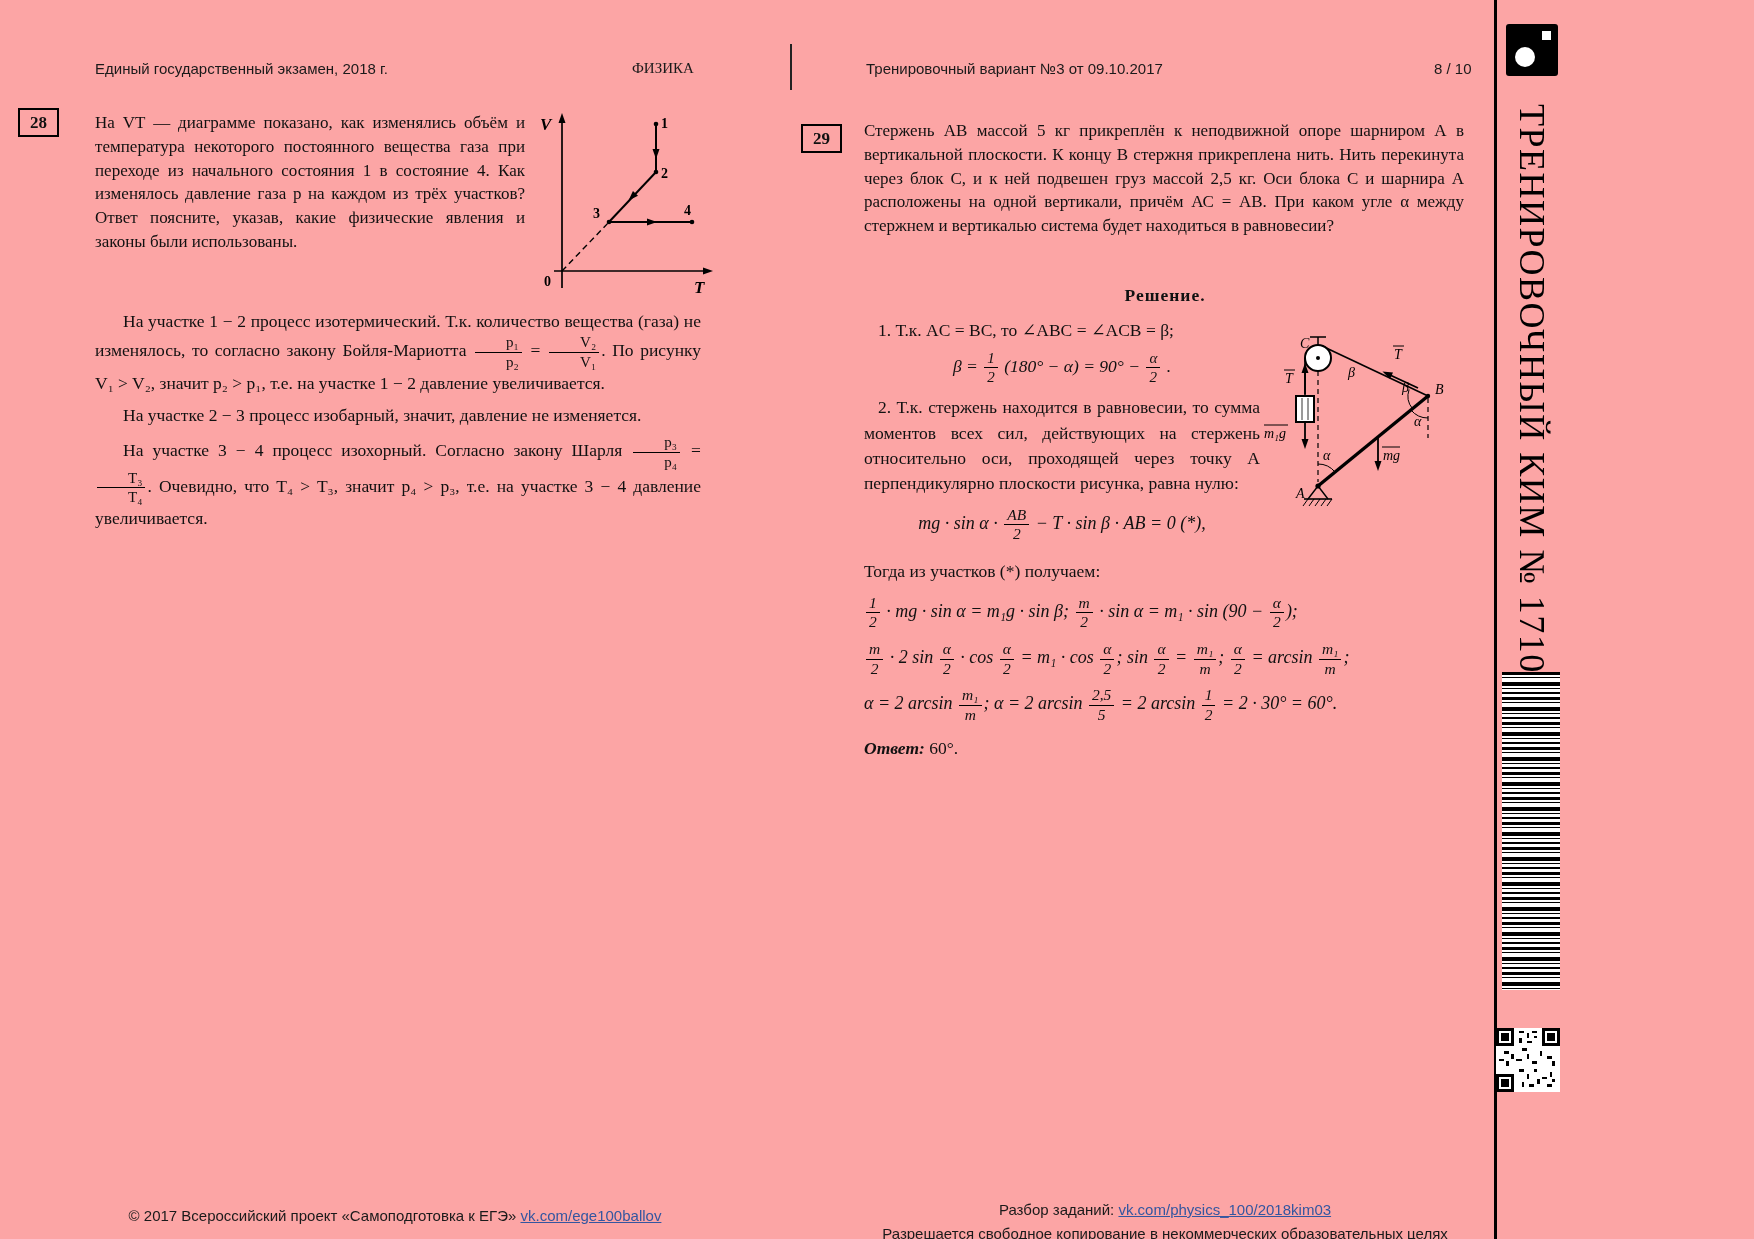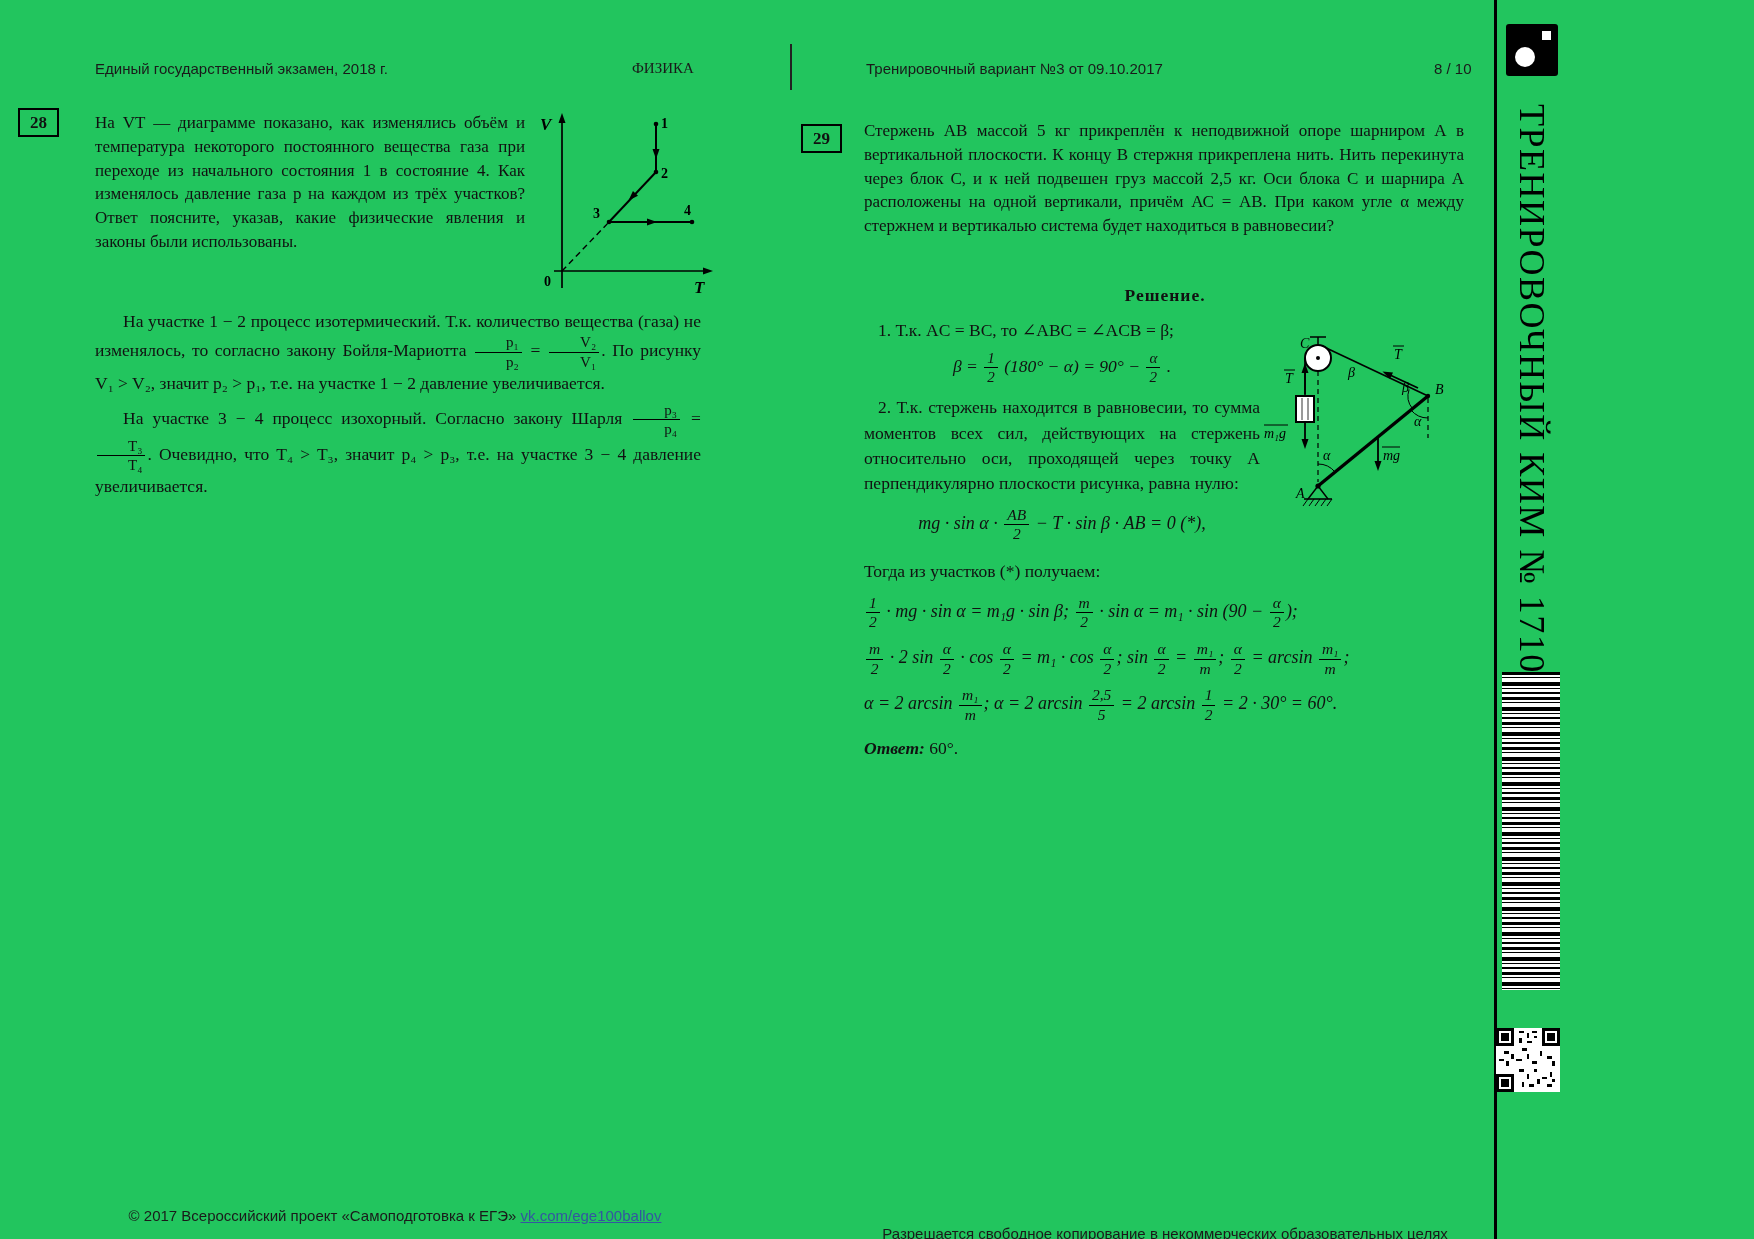--- a/index.html
+++ b/index.html
@@ -1,16 +1,16 @@
 <!DOCTYPE html>
 <html><head>
 <meta charset="utf-8">
 <style>
   html,body{margin:0;padding:0;background:#d9d9d9;}
-  .page{position:relative;width:1754px;height:1239px;background:#22c55e;margin:0 auto;overflow:hidden;
+  .page{position:relative;width:1754px;height:1239px;background:#fca5a5;margin:0 auto;overflow:hidden;
         font-family:"Liberation Serif","DejaVu Serif",serif;color:#111;}
 
   
   .hd{position:absolute;font-family:"Liberation Sans","DejaVu Sans",sans-serif;font-size:15px;color:#1a1a1a;white-space:nowrap;}
   .hd.exam{left:95px;top:60px;}
   .hd.subject{left:632px;top:60px;font-family:Liberation Serif, serif;}
   .hd.variant{left:866px;top:60px;}
   .hd.page-num{left:1434px;top:60px;}
   .hdr-divider{position:absolute;left:790px;top:44px;width:2px;height:46px;background:#222;}
 
@@ -165,20 +165,21 @@
     <text class="ax-lab" x="160" y="185">T</text>
     <text class="pt-lab" x="10" y="178">0</text>
     <text class="pt-lab" x="127" y="20">1</text>
     <text class="pt-lab" x="127" y="70">2</text>
     <text class="pt-lab" x="59" y="110">3</text>
     <text class="pt-lab" x="150" y="107">4</text>
   </svg>
 
   <div class="sol28">
     <p>На участке 1 − 2 процесс изотермический. Т.к. количество вещества (газа) не изменялось, то согласно закону Бойля-Мариотта <span class="frac"><span class="num">p₁</span><span class="den">p₂</span></span> = <span class="frac"><span class="num">V₂</span><span class="den">V₁</span></span>. По рисунку V₁ &gt; V₂, значит p₂ &gt; p₁, т.е. на участке 1 − 2 давление увеличивается.</p>
+    <p>На участке 2 − 3 процесс изобарный, значит, давление не изменяется.</p>
     <p>На участке 3 − 4 процесс изохорный. Согласно закону Шарля <span class="frac"><span class="num">p₃</span><span class="den">p₄</span></span> = <span class="frac"><span class="num">T₃</span><span class="den">T₄</span></span>. Очевидно, что T₄ &gt; T₃, значит p₄ &gt; p₃, т.е. на участке 3 − 4 давление увеличивается.</p>
   </div>
 
   <div class="numbox n29">29</div>
   <div class="stmt s29">Стержень АВ массой 5 кг прикреплён к неподвижной опоре шарниром А в вертикальной плоскости. К концу В стержня прикреплена нить. Нить перекинута через блок С, и к ней подвешен груз массой 2,5 кг. Оси блока С и шарнира А расположены на одной вертикали, причём АС = АВ. При каком угле α между стержнем и вертикалью система будет находиться в равновесии?</div>
 
   <div class="sol29">
     <div class="title">Решение.</div>
     <div class="row">
       <div class="col-text">
@@ -253,15 +254,18 @@
     <p class="then">Тогда из участков (*) получаем:</p>
     <p class="eq"><span class="frac"><span class="num">1</span><span class="den">2</span></span> · mg · sin α = m₁g · sin β;   <span class="frac"><span class="num">m</span><span class="den">2</span></span> · sin α = m₁ · sin (90 − <span class="frac"><span class="num">α</span><span class="den">2</span></span>);</p>
     <p class="eq"><span class="frac"><span class="num">m</span><span class="den">2</span></span> · 2 sin <span class="frac"><span class="num">α</span><span class="den">2</span></span> · cos <span class="frac"><span class="num">α</span><span class="den">2</span></span> = m₁ · cos <span class="frac"><span class="num">α</span><span class="den">2</span></span>;  sin <span class="frac"><span class="num">α</span><span class="den">2</span></span> = <span class="frac"><span class="num">m₁</span><span class="den">m</span></span>;  <span class="frac"><span class="num">α</span><span class="den">2</span></span> = arcsin <span class="frac"><span class="num">m₁</span><span class="den">m</span></span>;</p>
     <p class="eq">α = 2 arcsin <span class="frac"><span class="num">m₁</span><span class="den">m</span></span>;  α = 2 arcsin <span class="frac"><span class="num">2,5</span><span class="den">5</span></span> = 2 arcsin <span class="frac"><span class="num">1</span><span class="den">2</span></span> = 2 · 30° = 60°.</p>
     <p class="ans29"><span class="bi">Ответ:</span> 60°.</p>
   </div>
 
   <div class="foot left">
     <span>© 2017 Всероссийский проект «Самоподготовка к ЕГЭ» </span><a class="lnk">vk.com/ege100ballov</a>
   </div>
+  <div class="foot review">
+    <span>Разбор заданий: </span><a class="lnk">vk.com/physics_100/2018kim03</a>
+  </div>
   <div class="foot license">Разрешается свободное копирование в некоммерческих образовательных целях</div>
 
 </div>
 
 </body></html>

